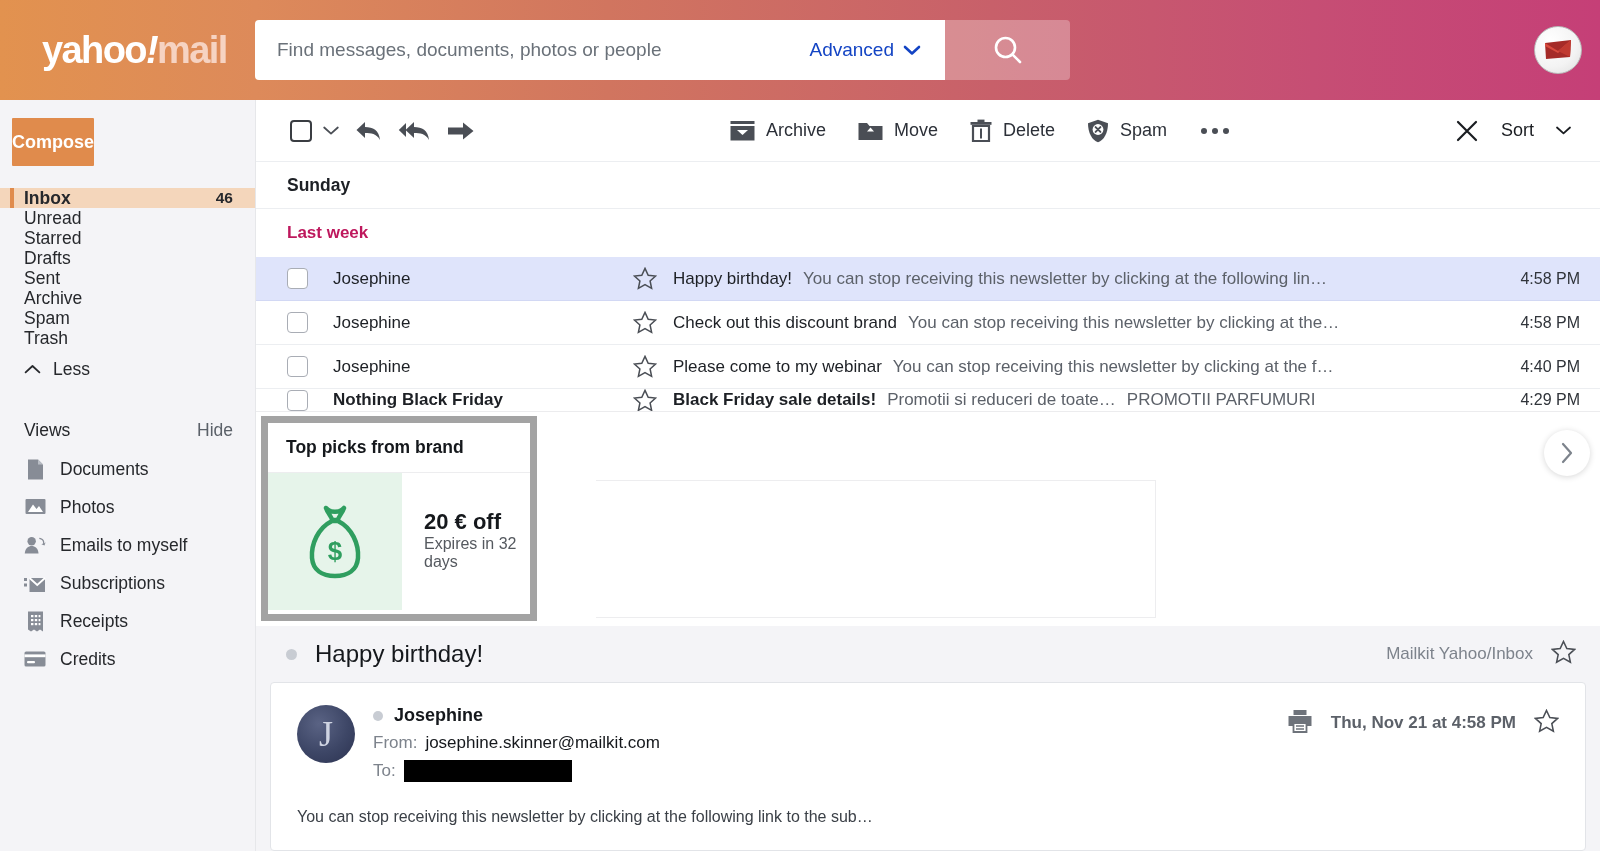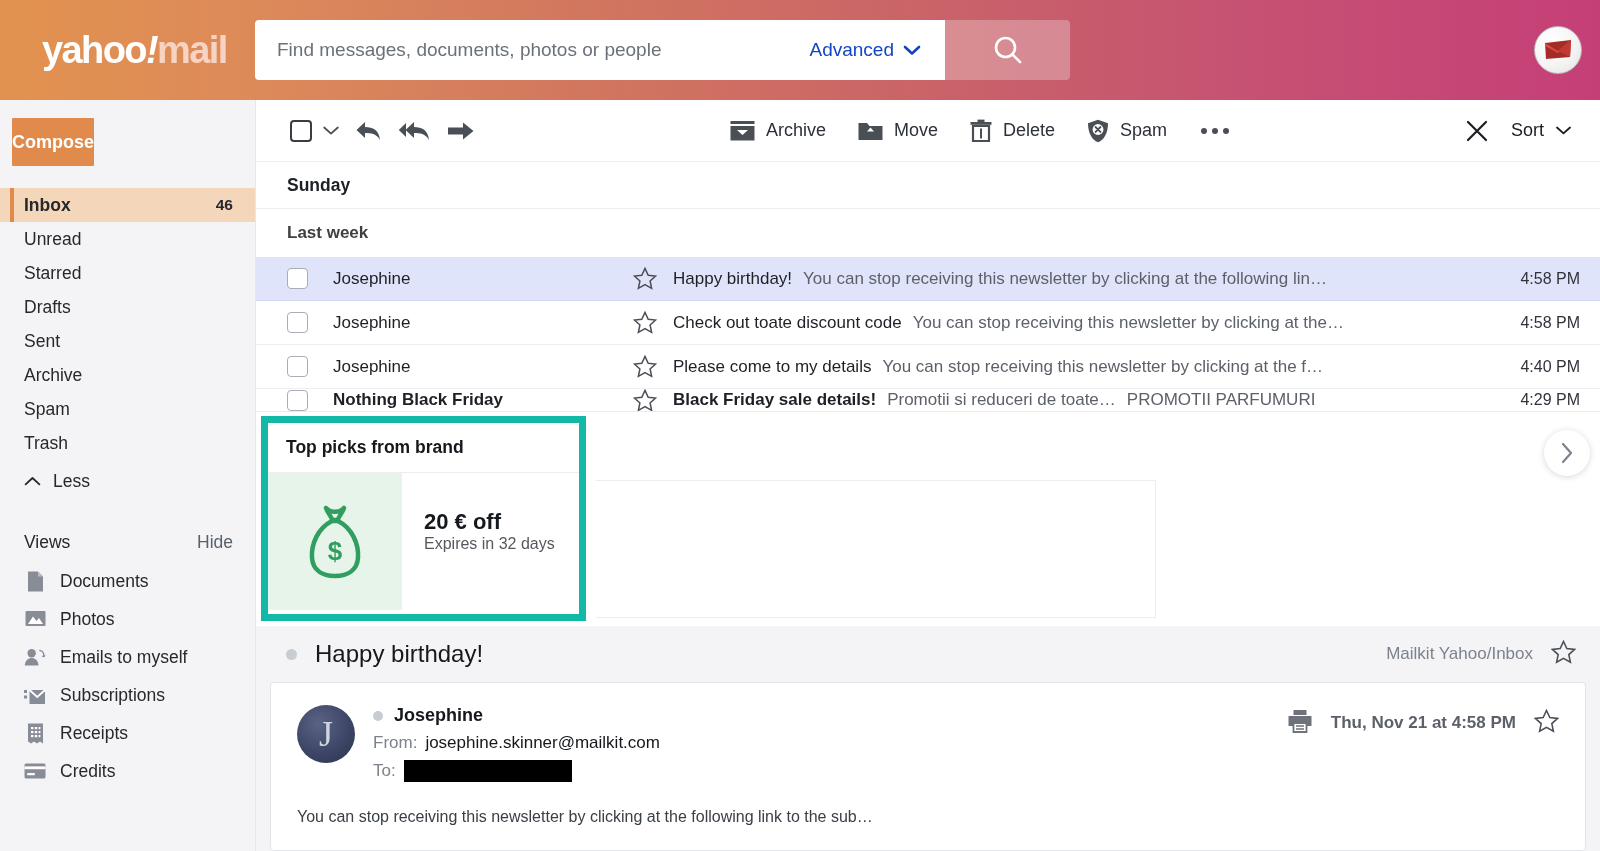--- a/index.html
+++ b/index.html
@@ -72,21 +72,21 @@
   }
   .compose-btn {
     margin: 0 12px 22px 12px;
     height: 48px; border-radius: 1px;
     background: #e08b4c; color: #ffffff;
     display: flex; align-items: center; justify-content: center;
     font-size: 18px; font-weight: bold; cursor: pointer; border: none;
     font-family: "Liberation Sans", sans-serif;
   }
   .folder {
-    height: 34px; display: flex; align-items: center;
+    height: 20px; display: flex; align-items: center;
     padding: 0 22px 0 24px; font-size: 17.5px; color: #26282c;
     cursor: pointer; position: relative;
   }
   .folder .fname { flex: 1; }
   .folder .fcount { font-size: 15.5px; font-weight: bold; color: #26282c; }
   .folder.active {
     background: #f4d6bb; font-weight: bold;
   }
   .folder.active::before {
     content: ""; position: absolute; left: 10px; top: 0; bottom: 0;
@@ -122,32 +122,32 @@
   .tb-icon { width: 46px; height: 40px; display: flex; align-items: center; justify-content: center; cursor: pointer; }
   .tb-gap { width: 230px; }
   .tb-btn {
     display: flex; align-items: center; gap: 11px; cursor: pointer;
     padding: 0 16px; height: 40px; font-size: 18px; color: #2c3038;
   }
   .tb-dots { padding: 0 18px; cursor: pointer; display: flex; align-items: center; gap: 5px; }
   .tb-dots i { width: 6px; height: 6px; border-radius: 50%; background: #4a4e55; display:block; }
   .tb-right { margin-left: auto; display: flex; align-items: center; gap: 14px; }
   .tb-close { width: 40px; height: 40px; display: flex; align-items: center; justify-content: center; cursor: pointer; }
-  .tb-sort { display: flex; align-items: center; gap: 11px; font-size: 18px; color: #1a1d21; cursor: pointer; padding-right: 6px; }
+  .tb-sort { display: flex; align-items: center; gap: 21px; font-size: 18px; color: #1a1d21; cursor: pointer; padding-right: 6px; }
 
   
   .list-area { flex: 0 0 auto; background: #fff; }
   .day-head {
     height: 47px; display: flex; align-items: center;
     padding-left: 31px; font-size: 17.5px; font-weight: bold; color: #1d2025;
     border-bottom: 1px solid #eceef1; background:#fff;
   }
   .sect-head {
     height: 48px; display: flex; align-items: center;
-    padding-left: 31px; font-size: 17px; font-weight: bold; color: #404040;
+    padding-left: 31px; font-size: 17px; font-weight: bold; color: #be185d;
     background: #fff;
   }
   .mailrow {
     height: 44px; display: flex; align-items: center;
     border-bottom: 1px solid #eceef1; cursor: pointer; font-size: 17px;
     padding: 0 20px 0 31px;
   }
   .mailrow.selected { background: #dfe4fb; border-bottom-color: #d2d8f4; }
   .mr-check { width: 21px; height: 21px; border: 1.6px solid #a9adb5; border-radius: 4px; background: #fff; flex: 0 0 21px; cursor: pointer; }
   .mr-dotcol { width: 25px; flex: 0 0 25px; display: flex; align-items: center; justify-content: center; }
@@ -160,22 +160,22 @@
   .mailrow.clipped { height: 22px; overflow: hidden; border-bottom: none; }
   .mailrow.clipped .mr-sender, .mailrow.clipped .mr-subject { font-weight: bold; }
 
   
   .promo-strip {
     position: relative; background: #fff; border-top: 1px solid #ececee;
     padding: 14px 0 12px 0; height: 215px; flex: 0 0 215px;
   }
   .promo-card {
     position: absolute; left: 5px; top: 4px;
-    width: 325px; height: 205px;
-    border: 7px solid #14b8a6; background: #fff;
+    width: 276px; height: 205px;
+    border: 7px solid #a3a3a3; background: #fff;
     padding: 14px 0 0 0;
   }
   .promo-title { font-size: 17.5px; font-weight: bold; color: #15181c; padding: 0 0 14px 18px; }
   .promo-item { display: flex; align-items: stretch; height: 138px; border-top: 1px solid #ededef; }
   .promo-thumb {
     width: 134px; flex: 0 0 134px; background: #e6f4ea;
     display: flex; align-items: center; justify-content: center;
   }
   .promo-meta { padding: 36px 0 0 22px; }
   .promo-amount { font-size: 22px; font-weight: bold; color: #15181c; }
@@ -471,37 +471,37 @@
         <div class="mailrow">
           <span class="mr-check"></span>
           <span class="mr-dotcol"></span>
           <span class="mr-sender">Josephine</span>
           <span class="mr-star">
             <svg width="24" height="23" viewBox="0 0 24 23">
               <path d="M12 1.4 L15.2 8.2 L22.6 9 L17.1 14 L18.6 21.3 L12 17.6 L5.4 21.3 L6.9 14 L1.4 9 L8.8 8.2 Z" fill="none" stroke="#4a4e55" stroke-width="1.5"></path>
             </svg>
           </span>
           <span class="mr-body">
-            <span class="mr-subject">Check out toate discount code</span>
+            <span class="mr-subject">Check out this discount brand</span>
             <span class="mr-snippet">You can stop receiving this newsletter by clicking at the…</span>
           </span>
           <span class="mr-time">4:58 PM</span>
         </div>
 
         <div class="mailrow">
           <span class="mr-check"></span>
           <span class="mr-dotcol"></span>
           <span class="mr-sender">Josephine</span>
           <span class="mr-star">
             <svg width="24" height="23" viewBox="0 0 24 23">
               <path d="M12 1.4 L15.2 8.2 L22.6 9 L17.1 14 L18.6 21.3 L12 17.6 L5.4 21.3 L6.9 14 L1.4 9 L8.8 8.2 Z" fill="none" stroke="#4a4e55" stroke-width="1.5"></path>
             </svg>
           </span>
           <span class="mr-body">
-            <span class="mr-subject">Please come to my details</span>
+            <span class="mr-subject">Please come to my webinar</span>
             <span class="mr-snippet">You can stop receiving this newsletter by clicking at the f…</span>
           </span>
           <span class="mr-time">4:40 PM</span>
         </div>
 
         <div class="mailrow clipped">
           <span class="mr-check"></span>
           <span class="mr-dotcol"></span>
           <span class="mr-sender">Nothing Black Friday</span>
           <span class="mr-star">

